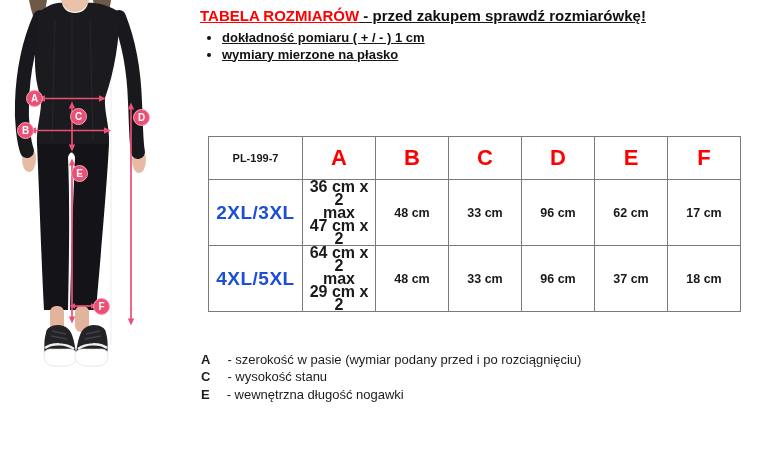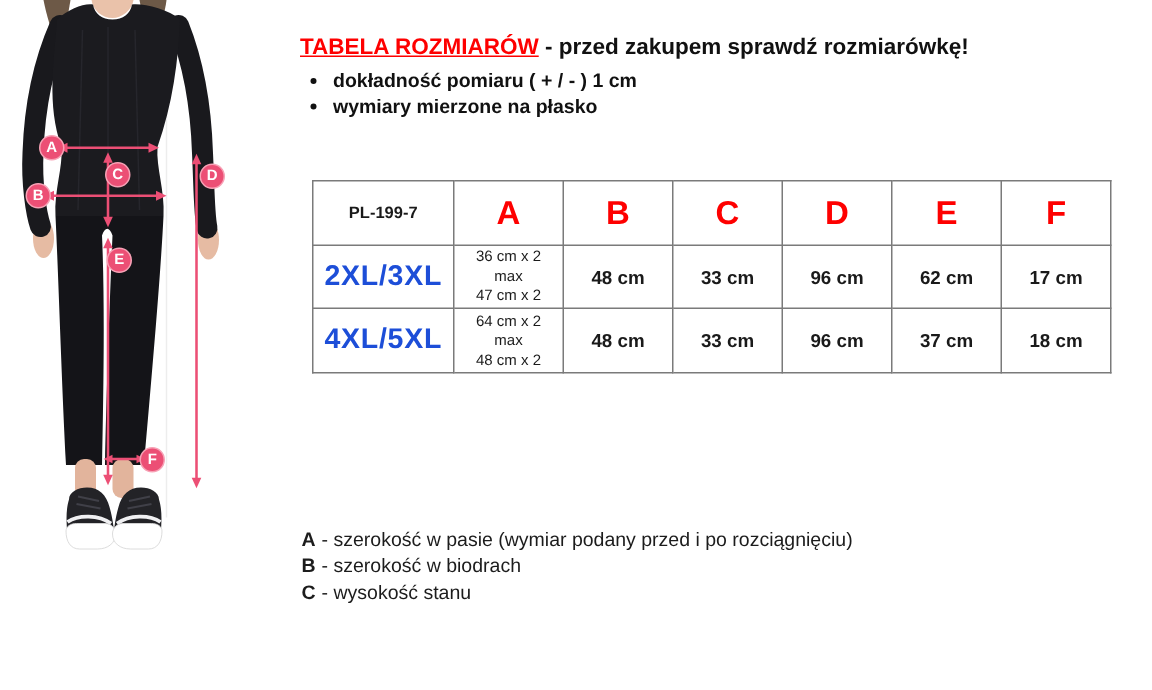--- a/index.html
+++ b/index.html
@@ -1,41 +1,41 @@
 <!DOCTYPE html>
 <html><head>
 <meta charset="utf-8">
 <style>
   html,body{margin:0;padding:0;background:#fff;}
   #page{position:relative;width:768px;height:460px;background:#ffffff;overflow:hidden;
         font-family:"Liberation Sans","DejaVu Sans",sans-serif;color:#1a1a1a;}
 
   
-  #header{position:absolute;left:200px;top:22px;width:560px;}
+  #header{position:absolute;left:200px;top:6px;width:560px;text-decoration:underline;}
   .title{font-size:15px;font-weight:bold;line-height:20px;white-space:nowrap;}
   .title-hl{color:#fe0000;text-decoration:underline;}
   .title-rest{color:#111111;}
   ul.bullets{margin:4px 0 0 13px;padding:0 0 0 9px;list-style:disc;}
   ul.bullets li{font-size:13px;font-weight:bold;line-height:16.5px;color:#111;}
 
   
-  table#size-table{position:absolute;left:208px;top:120px;width:532px;
+  table#size-table{position:absolute;left:208px;top:136px;width:532px;
         border-collapse:collapse;table-layout:fixed;}
   #size-table td{border:1px solid #7a7a7a;text-align:center;vertical-align:middle;padding:0;}
   td.code{font-size:11px;font-weight:bold;color:#1a1a1a;}
   td.colhead{font-size:22px;font-weight:bold;color:#fe0000;}
   td.size{font-size:19px;font-weight:bold;color:#1d4ed8;letter-spacing:0.5px;}
-  td.acell{font-size:10px;font-weight:normal;line-height:13px;}
+  td.acell{font-size:16px;font-weight:bold;line-height:13px;}
   td.val{font-size:12.5px;font-weight:bold;}
   tr.hdr{height:43px;} tr.r1{height:42px;} tr.r2{height:43px;}
 
   
   #legend{position:absolute;left:201px;top:351px;font-size:13px;line-height:17.3px;color:#1c1c1c;}
   .lg-letter{font-weight:bold;}
-  .lg-text{margin-left:4px;}
+  .lg-text{margin-left:17px;}
 
   
   #figure{position:absolute;left:0;top:0;width:190px;height:380px;}
   .badge{position:absolute;width:17px;height:17px;border-radius:50%;
          background:#ec4f75;border:1px solid #f7a2b6;box-sizing:border-box;
          color:#ffffff;font-size:10px;font-weight:bold;
          display:flex;align-items:center;justify-content:center;}
 </style>
 </head>
 <body>
@@ -165,30 +165,30 @@
       <td class="val">33 cm</td>
       <td class="val">96 cm</td>
       <td class="val">62 cm</td>
       <td class="val">17 cm</td>
     </tr>
     <tr class="r2">
       <td class="size">4XL/5XL</td>
       <td class="acell">
         <div>64 cm x 2</div>
         <div>max</div>
-        <div>48 cm x 2</div>
+        <div>29 cm x 2</div>
       </td>
       <td class="val">48 cm</td>
       <td class="val">33 cm</td>
       <td class="val">96 cm</td>
       <td class="val">37 cm</td>
       <td class="val">18 cm</td>
     </tr>
   </tbody>
     </table>
 
   <div id="legend">
     <div class="lg-line"><span class="lg-letter">A</span><span class="lg-text">- szerokość w pasie (wymiar podany przed i po rozciągnięciu)</span></div>
-    <div class="lg-line"><span class="lg-letter">B</span><span class="lg-text">- szerokość w biodrach</span></div>
     <div class="lg-line"><span class="lg-letter">C</span><span class="lg-text">- wysokość stanu</span></div>
+    <div class="lg-line"><span class="lg-letter">E</span><span class="lg-text">- wewnętrzna długość nogawki</span></div>
   </div>
 
 </div>
 
 </body></html>

